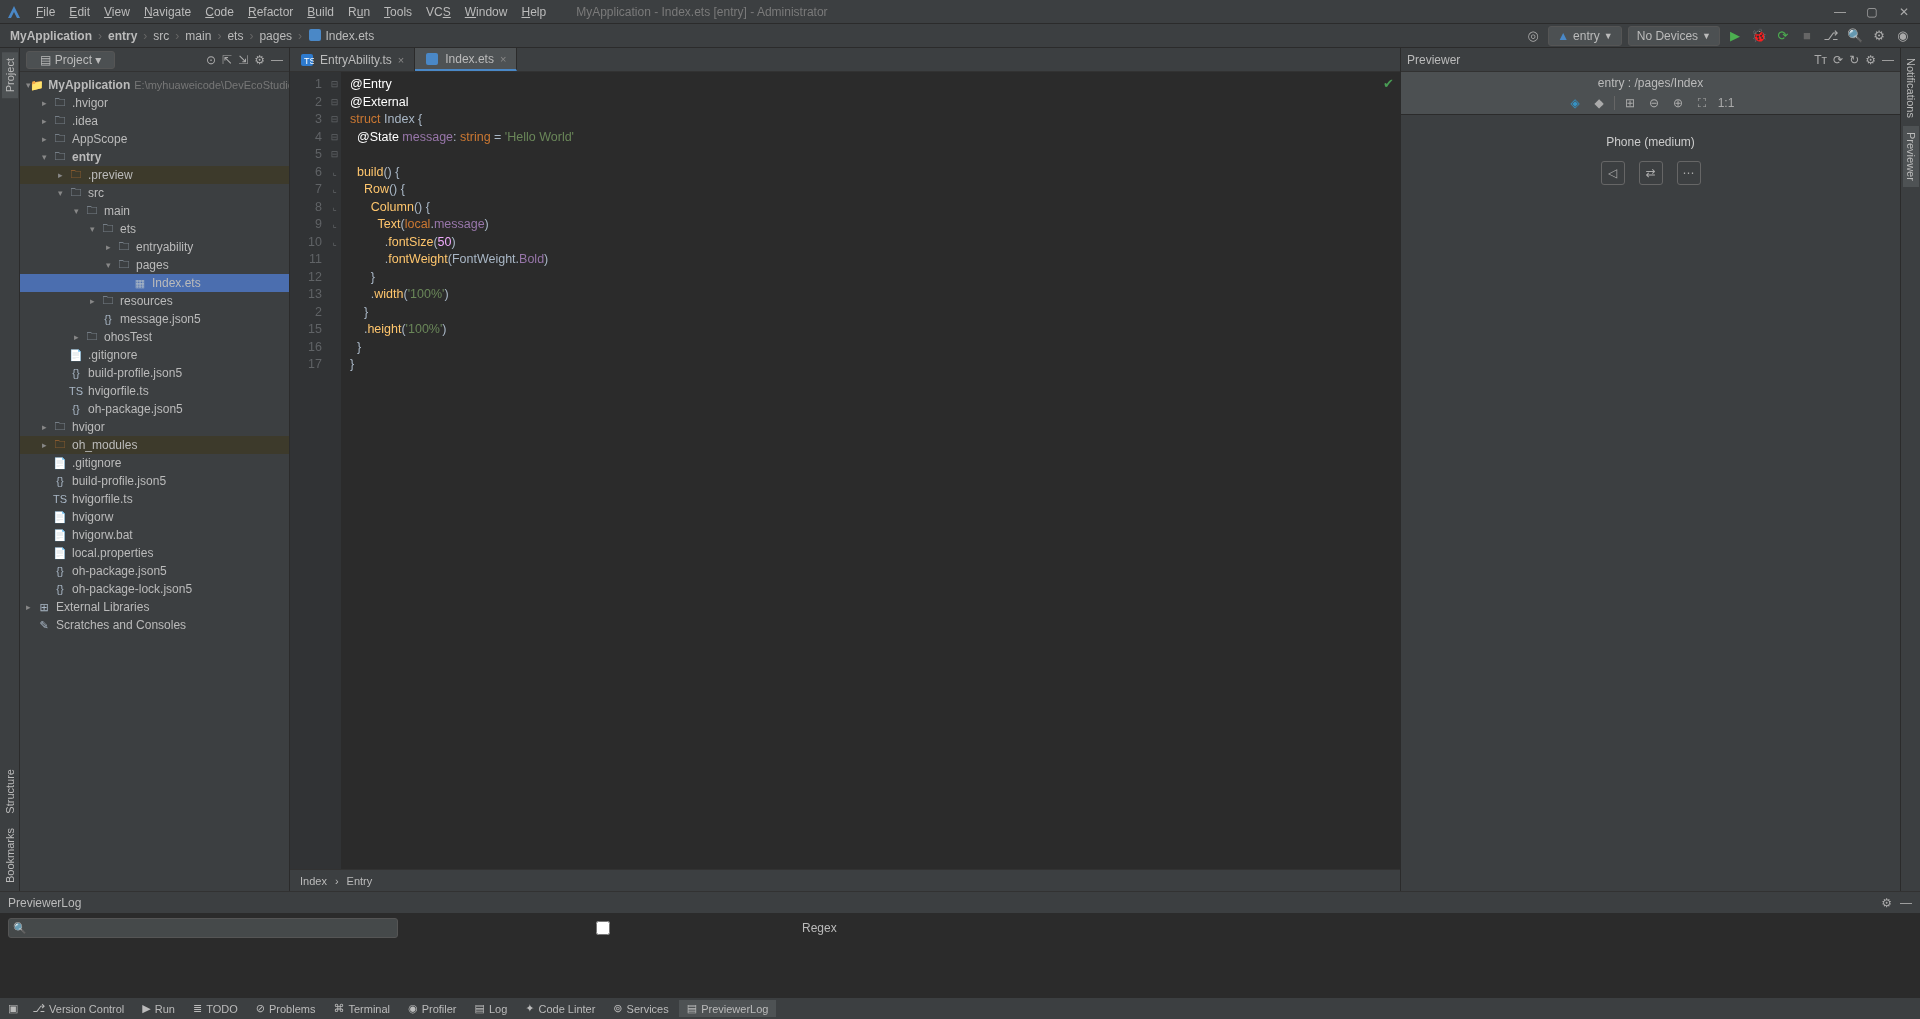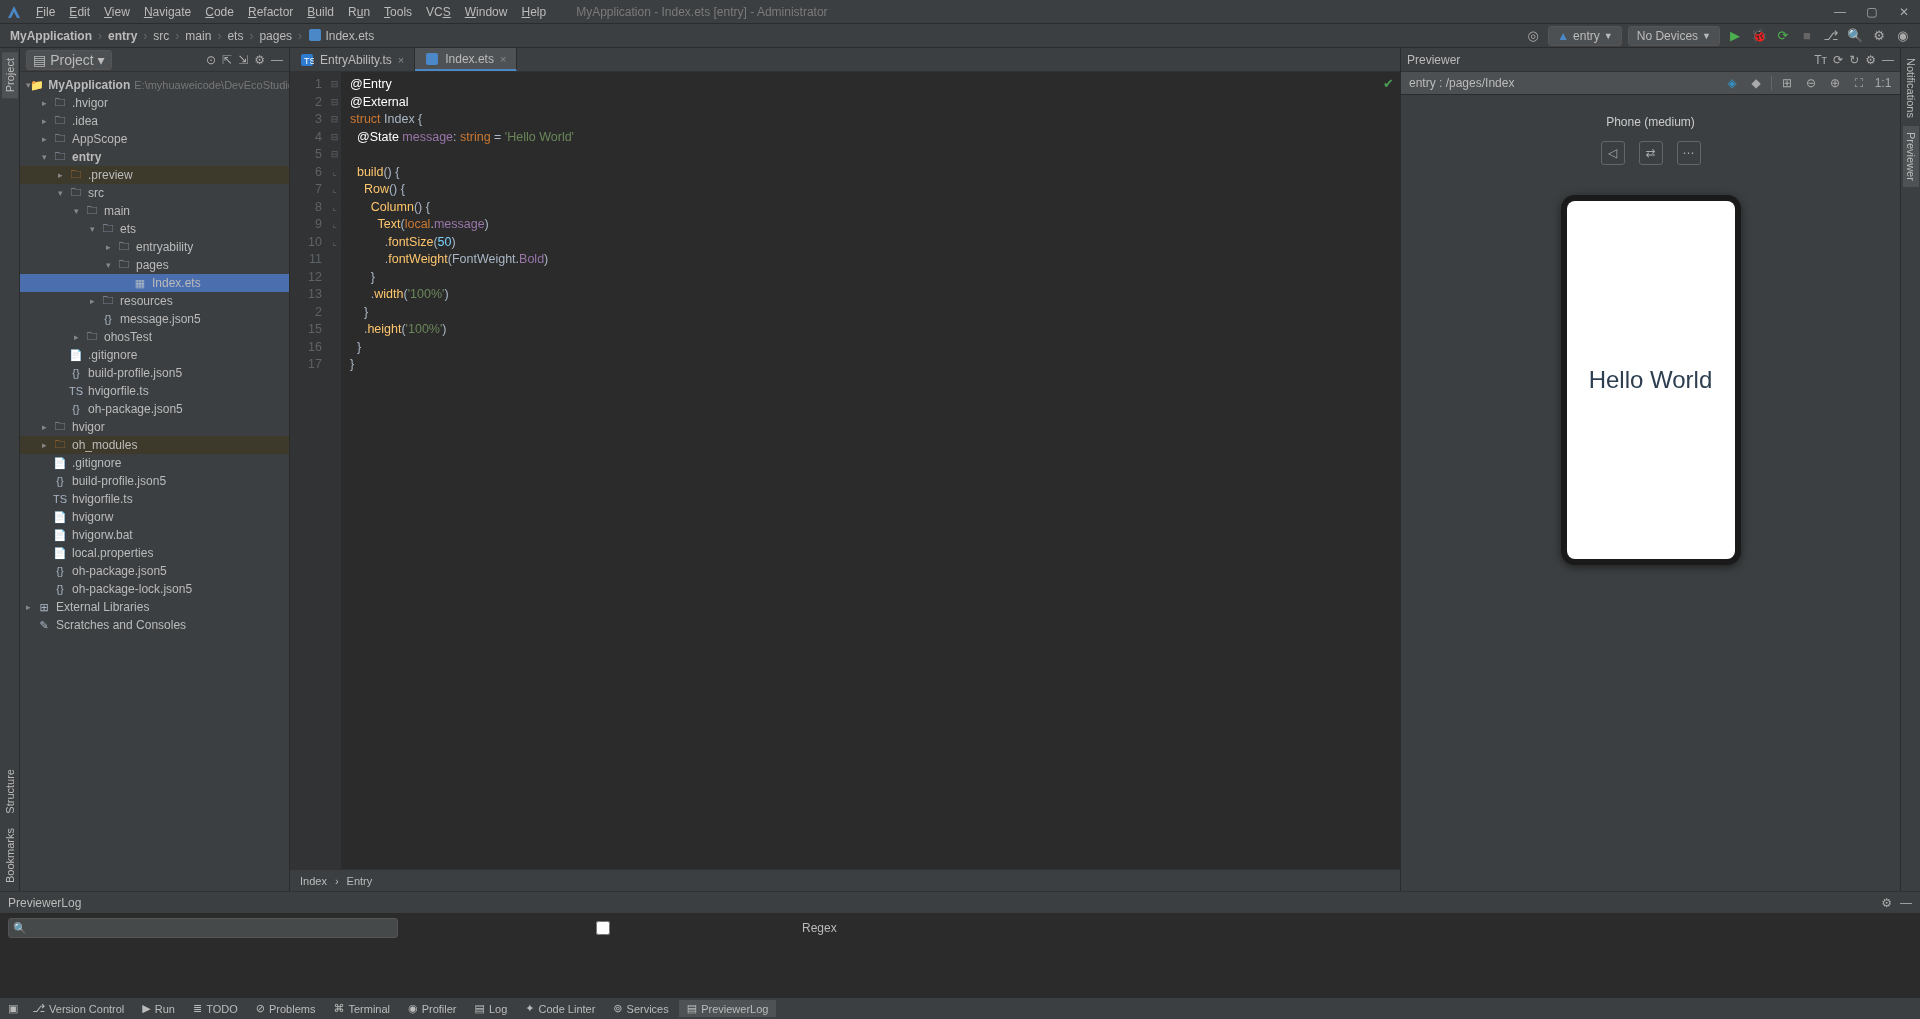--- a/index.html
+++ b/index.html
@@ -21,21 +21,21 @@
 .navbar .icon-btn { width: 18px; height: 18px; display: flex; align-items: center; justify-content: center; cursor: pointer; color: #aaa; font-size: 13px; }
 .navbar .combo { background: #4c5052; border: 1px solid #555; padding: 2px 8px; border-radius: 3px; cursor: pointer; color: #bbb; display: flex; align-items: center; gap: 4px; }
 .navbar .run-icon { color: #4caf50; }
 .navbar .debug-icon { color: #4caf50; }
 .main { display: flex; height: calc(100% - 24px - 24px - 106px - 22px); }
 .left-gutter { width: 20px; background: #3c3f41; border-right: 1px solid #2b2b2b; display: flex; flex-direction: column; align-items: center; padding-top: 4px; }
 .left-gutter .vtab { writing-mode: vertical-rl; transform: rotate(180deg); padding: 6px 2px; font-size: 11px; cursor: pointer; color: #bbb; margin-bottom: 2px; }
 .left-gutter .vtab.active { background: #4e5254; }
 .project-panel { width: 270px; background: #3c3f41; border-right: 1px solid #2b2b2b; display: flex; flex-direction: column; }
 .panel-header { height: 24px; background: #3c3f41; border-bottom: 1px solid #323232; display: flex; align-items: center; padding: 0 6px; gap: 6px; }
-.panel-header select, .panel-header .combo-look { background: #4c5052; border: 1px solid #555; color: #bbb; font-size: 14px; padding: 1px 6px; border-radius: 3px; }
+.panel-header select, .panel-header .combo-look { background: #4c5052; border: 1px solid #555; color: #bbb; font-size: 12px; padding: 1px 13px; border-radius: 3px; }
 .panel-header .icons { margin-left: auto; display: flex; gap: 6px; }
 .panel-header .icons span { cursor: pointer; color: #aaa; font-size: 12px; }
 .tree { flex: 1; overflow: auto; padding: 4px 0; font-size: 12px; }
 .tree-row { display: flex; align-items: center; height: 18px; padding-left: 6px; cursor: pointer; white-space: nowrap; }
 .tree-row.selected { background: #4b6eaf; color: #fff; }
 .tree-row.highlighted { background: #3d3a2b; }
 .tree-row .chev { width: 10px; display: inline-block; color: #888; font-size: 9px; }
 .tree-row .icon { width: 16px; display: inline-flex; align-items: center; justify-content: center; margin-right: 4px; font-size: 11px; }
 .tree-row .folder { color: #a9b7c6; }
 .tree-row .folder.orange { color: #cc7832; }
@@ -47,29 +47,29 @@
 .tab { height: 100%; display: flex; align-items: center; padding: 0 10px; gap: 6px; border-right: 1px solid #2b2b2b; cursor: pointer; color: #bbb; }
 .tab.active { background: #4e5254; border-bottom: 2px solid #4a88c7; }
 .tab .close { color: #888; font-size: 11px; }
 .editor-body { flex: 1; display: flex; position: relative; font-family: "Consolas", monospace; font-size: 12.5px; }
 .gutter { width: 38px; background: #313335; color: #606366; text-align: right; padding: 4px 6px 0 0; line-height: 17.5px; user-select: none; }
 .fold-gutter { width: 14px; background: #313335; border-right: 1px solid #2b2b2b; padding-top: 4px; line-height: 17.5px; text-align: center; color: #606366; font-size: 9px; }
 .code { flex: 1; padding: 4px 0 0 8px; line-height: 17.5px; white-space: pre; color: #a9b7c6; }
 .code .kw { color: #cc7832; }
 .code .ann { color: #ffffff; }
 .code .ident { color: #9876aa; }
-.code .num { color: #7dd3fc; }
+.code .num { color: #f0abfc; }
 .code .str { color: #6a8759; }
 .code .func { color: #ffc66d; }
 .code .type { color: #a9b7c6; }
 .editor-status { position: absolute; right: 6px; top: 4px; color: #499c54; font-size: 13px; }
 .crumb-bar { height: 22px; background: #3c3f41; border-top: 1px solid #323232; display: flex; align-items: center; padding: 0 10px; gap: 8px; color: #bbb; font-size: 11px; }
 .previewer { width: 500px; background: #3c3f41; border-left: 1px solid #2b2b2b; display: flex; flex-direction: column; }
 .previewer .panel-header { justify-content: flex-start; }
-.previewer .toolbar { display: flex; align-items: center; padding: 4px 8px; gap: 6px; border-bottom: 1px solid #2b2b2b; background: #4c5052; }
+.previewer .toolbar { display: flex; align-items: center; padding: 4px 8px; gap: 6px; border-bottom: 1px solid #2b2b2b; background: #4c5052; flex-direction: column; }
 .previewer .toolbar .entry-label { flex: 1; color: #bbb; font-size: 12px; }
 .previewer .toolbar .tbtns { display: flex; gap: 6px; }
 .previewer .toolbar .tbtns span { width: 18px; text-align: center; cursor: pointer; color: #aaa; font-size: 12px; }
 .previewer .device-area { flex: 1; background: #3c3f41; display: flex; flex-direction: column; align-items: center; padding-top: 20px; }
 .device-label { color: #ccc; font-size: 12px; margin-bottom: 12px; }
 .device-btns { display: flex; gap: 14px; margin-bottom: 30px; }
 .device-btns span { width: 24px; height: 24px; border: 1px solid #666; border-radius: 3px; display: flex; align-items: center; justify-content: center; cursor: pointer; color: #aaa; font-size: 12px; }
 .phone { width: 180px; height: 370px; background: #1a1a1a; border-radius: 14px; padding: 6px; box-shadow: 0 2px 8px rgba(0,0,0,0.5); }
 .phone-screen { width: 100%; height: 100%; background: #fff; border-radius: 8px; display: flex; align-items: center; justify-content: center; }
 .phone-screen .hello { color: #2c3e50; font-size: 24px; font-weight: 500; font-family: Arial, sans-serif; }
@@ -448,25 +448,20 @@
         <span>1:1</span>
       </div>
     </div>
     <div class="device-area">
       <div class="device-label">Phone (medium)</div>
       <div class="device-btns">
         <span>◁</span>
         <span>⇄</span>
         <span>⋯</span>
       </div>
-      <div class="phone">
-        <div class="phone-screen">
-          <div class="hello">Hello World</div>
-        </div>
-      </div>
     </div>
   </div>
 
   <div class="right-gutter">
     <div class="vtab">Notifications</div>
     <div class="vtab active">Previewer</div>
   </div>
 </div>
 
 <div class="bottom-panel">

